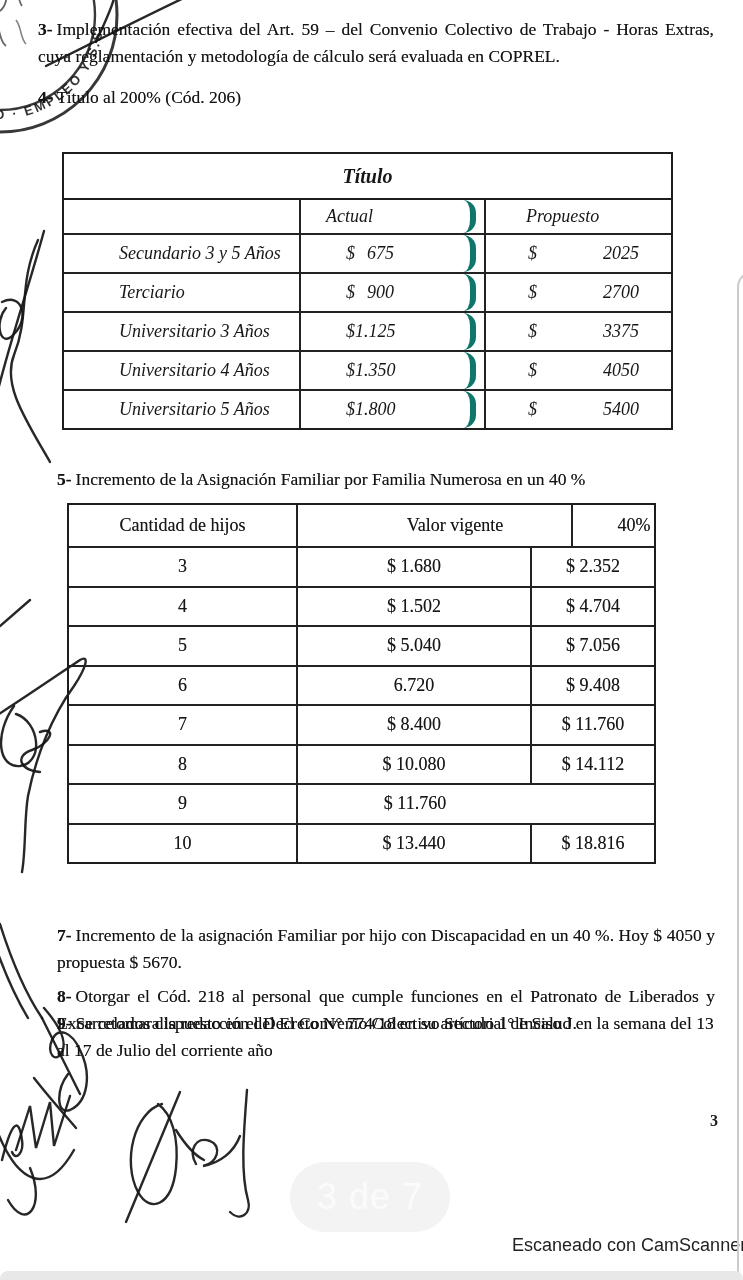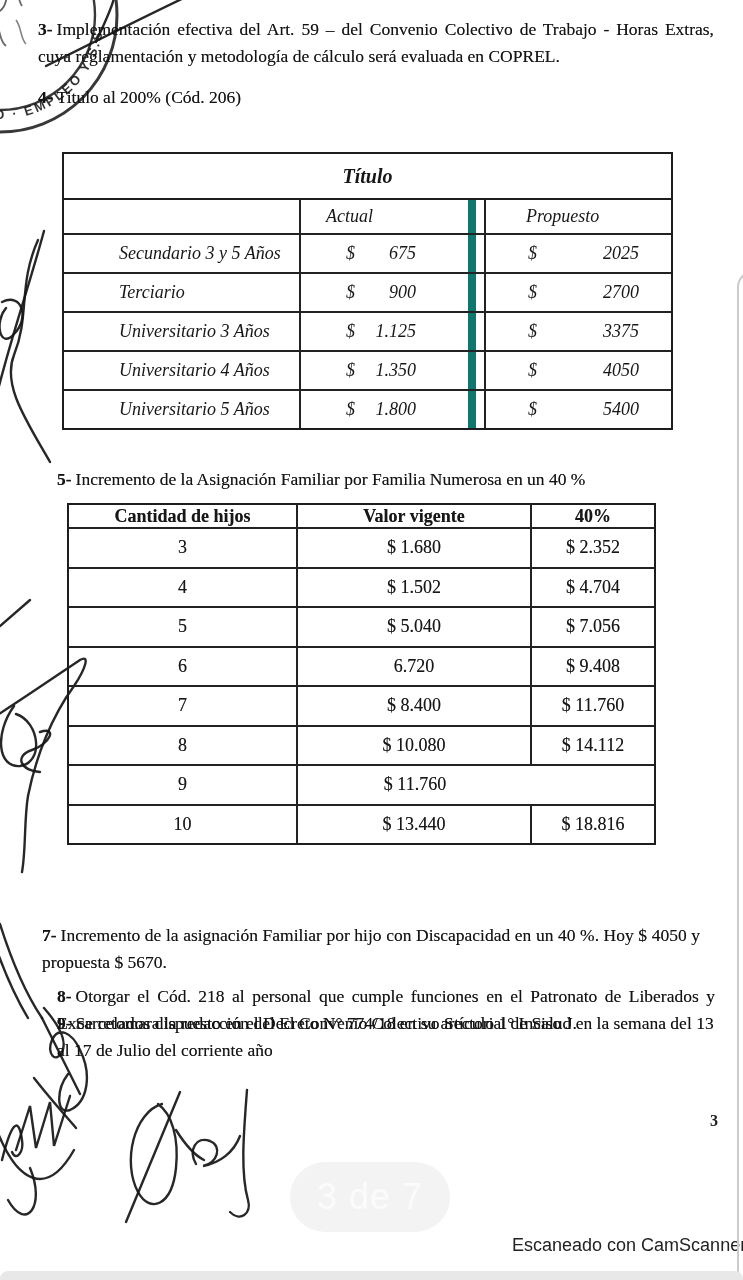--- a/index.html
+++ b/index.html
@@ -26,35 +26,35 @@
     height:44px; border-bottom:2px solid #1d1d1d;
     display:flex; align-items:center; justify-content:center;
     font-weight:bold; font-size:20px;
   }
   .t1-row{
     display:grid; grid-template-columns:237px 175px 10px 1fr;
     height:37px; border-top:2px solid #222;
   }
   .t1-row.hdr{border-top:none; height:33px;}
   .t1 .cl{border-right:2px solid #222; padding-left:55px; display:flex; align-items:center; font-size:18px;}
-  .t1 .ca{border-right:8px solid #0f766e; display:flex; align-items:center; justify-content:space-between; padding:0 52px 0 45px; font-size:18px;}
+  .t1 .ca{border-right:6px solid #0f766e; display:flex; align-items:center; justify-content:space-between; padding:0 76px 0 45px; font-size:18px;border-radius:13px;}
   .t1 .cg{border-right:2px solid #222;}
   .t1 .cp{display:flex; align-items:center; justify-content:space-between; padding:0 32px 0 42px; font-size:18px;}
   .t1 .hdr-label{padding-left:25px; justify-content:flex-start; gap:0;}
   .t1 .hdr-label.cp{padding-left:40px;border-radius:12px;}
   
   .t2{
     position:absolute; left:67px; top:503px; width:589px;
     border:2px solid #1d1d1d; box-sizing:border-box;
   }
   .t2-row{
     display:grid; grid-template-columns:229px 234px 1fr;
     height:37.5px; border-top:2px solid #222;
   }
-  .t2-row.hdr{border-top:none; height:22px; font-weight:bold;}
+  .t2-row.hdr{border-top:none; height:41px; font-weight:normal;gap:41px;}
   .t2-row>div{
     border-right:2px solid #222; display:flex; align-items:center; justify-content:center;
     font-size:18px; text-shadow:0 0 .4px rgba(0,0,0,.5);
   }
   .t2-row>div:last-child{border-right:none;}
   
   .pageno{position:absolute; left:710px; top:1112px; font-size:16px; font-weight:bold; color:#1b1b1b;}
   .watermark{
     position:absolute; left:290px; top:1162px; width:160px; height:70px;
     background:#f3f3f3; border-radius:35px;
@@ -254,21 +254,21 @@
       <div>9</div>
       <div>$ 11.760</div>
     </div>
     <div class="t2-row">
       <div>10</div>
       <div>$ 13.440</div>
       <div>$ 18.816</div>
     </div>
   </div>
 
-  <div class="para just" style="left:42px; top:922px; width:658px;">
+  <div class="para just" style="left:57px; top:922px; width:658px;">
     <span class="num">7-</span><span>Incremento de la asignación Familiar por hijo con Discapacidad en un 40 %. Hoy $ 4050 y propuesta $ 5670.</span>
   </div>
   <div class="para just" style="left:57px; top:983px; width:658px;">
     <span class="num">8-</span><span>Otorgar el Cód. 218 al personal que cumple funciones en el Patronato de Liberados y Excarcelados dispuesto en el Decreto N° 774/18 en su artículo 1° Inciso J.</span>
   </div>
   <div class="para" style="left:57px; top:1010px; width:664px;">
     <span class="num">9-</span><span>Se retomara la redacción del El Convenio Colectivo Sectorial de Salud en la semana del 13 al 17 de Julio del corriente año</span>
   </div>
 
   <div class="pageno">3</div>

